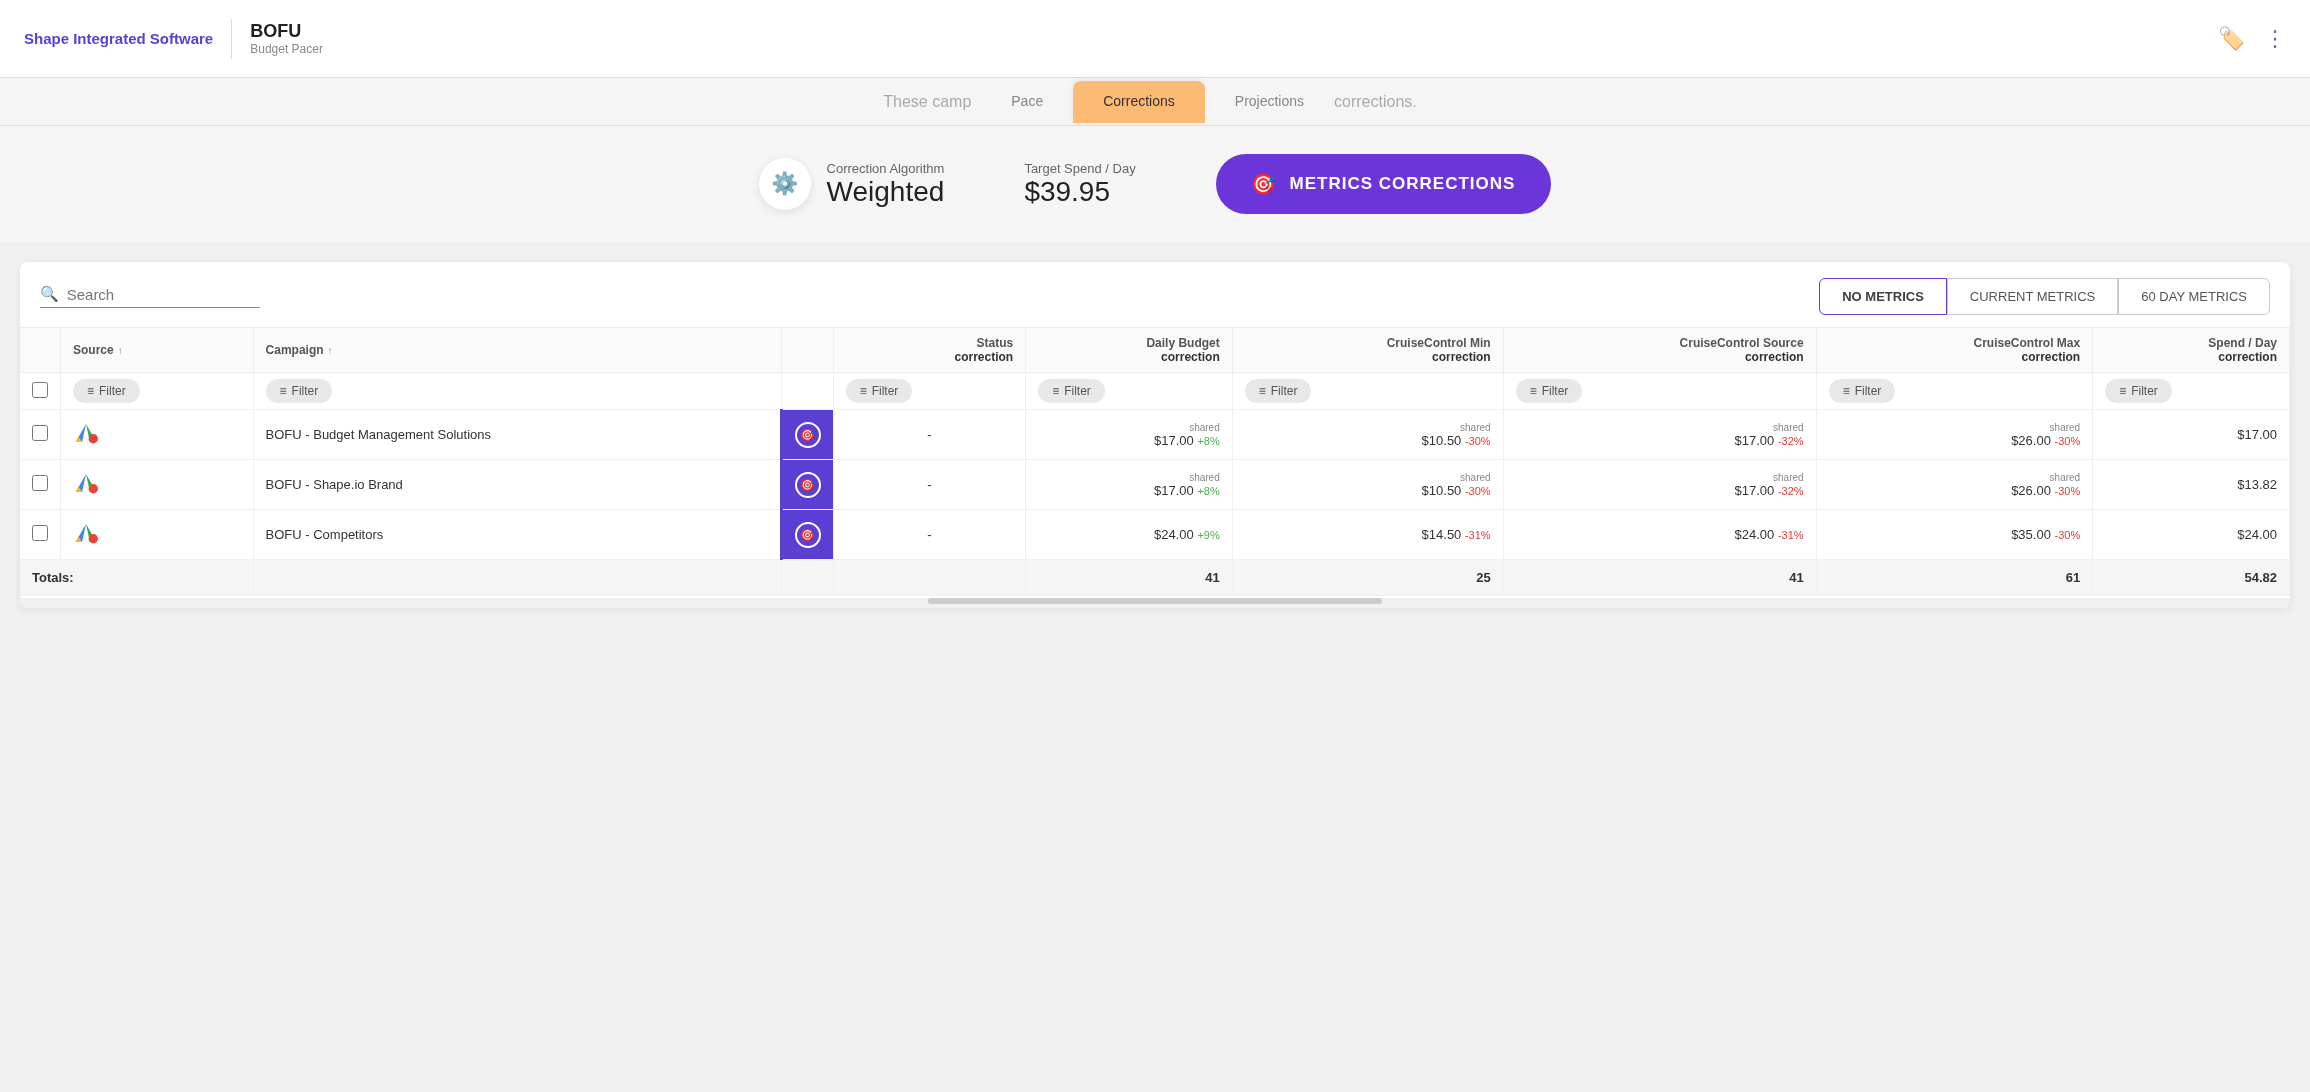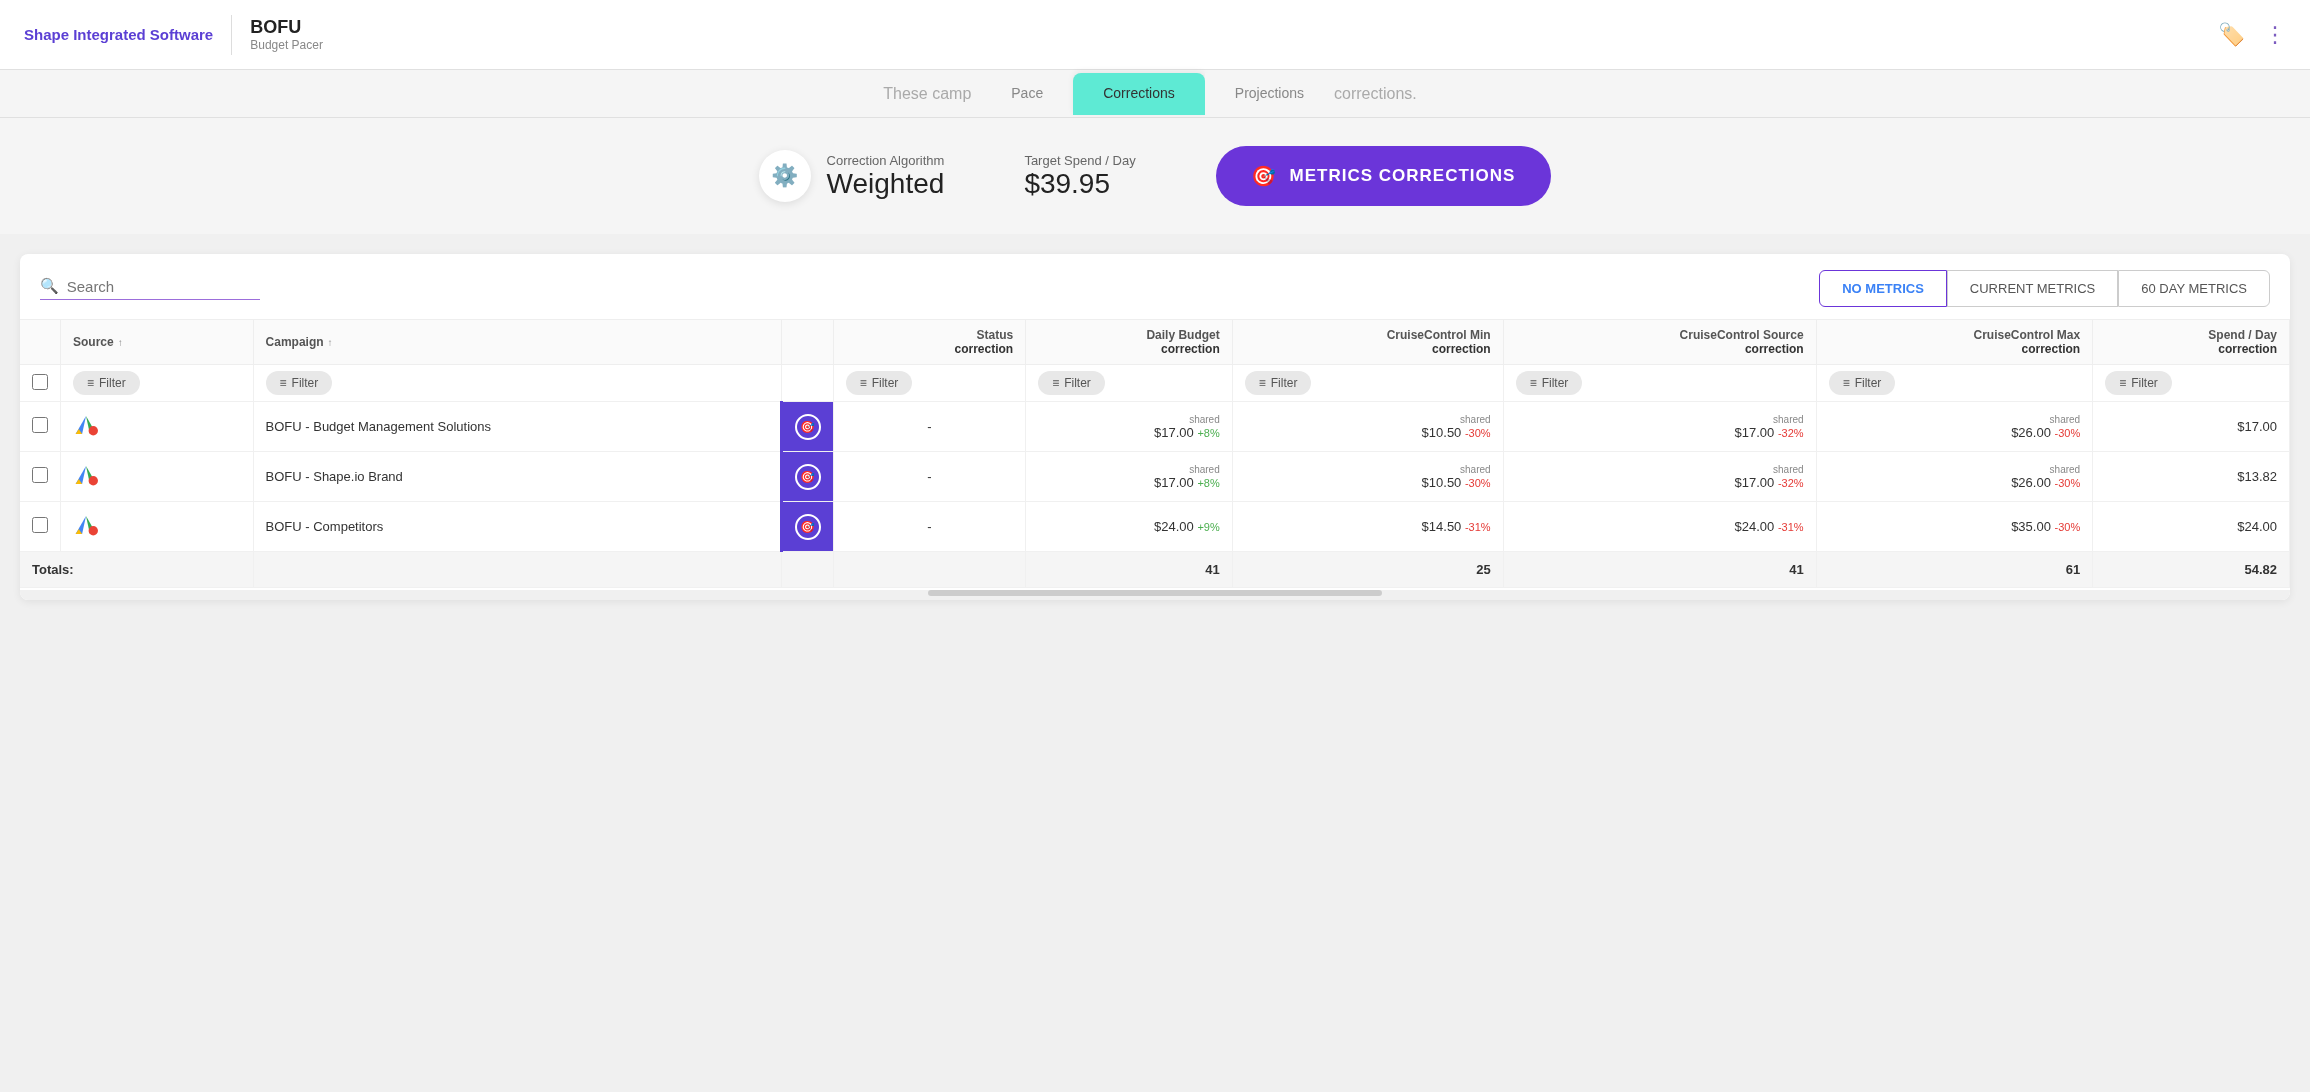--- a/index.html
+++ b/index.html
@@ -1,31 +1,31 @@
 <!DOCTYPE html>
 <html><head>
   <meta charset="utf-8">
   <style>
     * { box-sizing: border-box; margin: 0; padding: 0; }
     body { font-family: 'Segoe UI', Arial, sans-serif; background: #f0f0f0; color: #333; font-size: 13px; }
 
     
-    .header { background: #fff; display: flex; align-items: center; justify-content: space-between; padding: 10px 24px; border-bottom: 1px solid #e0e0e0; height: 70px; }
+    .header { background: #fff; display: flex; align-items: center; justify-content: space-between; padding: 10px 24px; border-bottom: 1px solid #e0e0e0; height: 78px; }
     .header-left { display: flex; align-items: center; gap: 0; }
     .app-name { color: #5b3fd4; font-size: 15px; font-weight: 600; cursor: pointer; }
     .header-divider { width: 1px; height: 40px; background: #ddd; margin: 0 18px; }
     .app-section h2 { font-size: 18px; font-weight: 700; color: #222; line-height: 1.2; }
     .app-section p { font-size: 12px; color: #888; }
     .header-right { display: flex; align-items: center; gap: 18px; }
     .header-icon { color: #7c5cbf; font-size: 22px; cursor: pointer; }
 
     
     .tabs-bar { background: #f5f5f5; display: flex; align-items: center; justify-content: center; gap: 0; padding: 0; border-bottom: 1px solid #e0e0e0; height: 48px; }
     .tab { padding: 12px 30px; font-size: 14px; color: #888; cursor: pointer; background: #f5f5f5; border: none; outline: none; border-bottom: 2px solid transparent; }
-    .tab.active { background: #5eead4; color: #333; border-radius: 8px 8px 0 0; box-shadow: 0 -2px 6px rgba(0,0,0,0.06); border-bottom: 2px solid transparent; }
+    .tab.active { background: #fdba74; color: #333; border-radius: 8px 8px 0 0; box-shadow: 0 -2px 6px rgba(0,0,0,0.06); border-bottom: 2px solid transparent; }
     .tab-note { font-size: 16px; color: #aaa; margin-right: 10px; }
 
     
     .metrics-bar { background: #f5f5f5; display: flex; align-items: center; justify-content: center; gap: 80px; padding: 28px 60px; }
     .metric-block { display: flex; align-items: center; gap: 16px; }
     .gear-circle { width: 52px; height: 52px; border-radius: 50%; background: #fff; box-shadow: 0 2px 8px rgba(0,0,0,0.1); display: flex; align-items: center; justify-content: center; font-size: 22px; color: #555; }
     .metric-label { font-size: 13px; color: #666; font-weight: 500; }
     .metric-value { font-size: 28px; font-weight: 400; color: #222; }
     .review-btn { background: #6b35d9; color: #fff; border: none; border-radius: 50px; padding: 18px 36px; font-size: 17px; font-weight: 600; cursor: pointer; display: flex; align-items: center; gap: 12px; letter-spacing: 1px; }
     .review-btn .target-icon { font-size: 20px; }
@@ -36,21 +36,21 @@
 
     
     .table-toolbar { display: flex; align-items: center; justify-content: space-between; padding: 16px 20px 12px 20px; border-bottom: 1px solid #eee; }
     .search-wrap { display: flex; align-items: center; gap: 8px; border-bottom: 1.5px solid #9c6edb; padding-bottom: 4px; min-width: 220px; }
     .search-wrap input { border: none; outline: none; font-size: 15px; color: #15803d; background: transparent; width: 180px; }
     .search-icon { color: #aaa; font-size: 15px; }
     .metric-toggle-group { display: flex; gap: 0; }
     .metric-toggle { padding: 10px 22px; font-size: 13px; font-weight: 500; border: 1.5px solid #ccc; background: #fff; cursor: pointer; color: #555; }
     .metric-toggle:first-child { border-radius: 6px 0 0 6px; }
     .metric-toggle:last-child { border-radius: 0 6px 6px 0; }
-    .metric-toggle.active { border-color: #6b35d9; color: #3b82f6; font-weight: 700; z-index: 1; margin-left: 45px; }
+    .metric-toggle.active { border-color: #6b35d9; color: #404040; font-weight: 700; z-index: 1; margin-left: 45px; }
 
     
     .data-table { width: 100%; border-collapse: collapse; }
     .data-table th { background: #fafafa; font-size: 12px; font-weight: 600; color: #555; text-align: right; padding: 8px 12px; border-bottom: 1px solid #eee; border-right: 1px solid #eee; white-space: nowrap; }
     .data-table th.left { text-align: left; }
     .data-table th .sub { display: block; font-weight: 700; color: #333; font-size: 12px; }
     .data-table td { padding: 10px 12px; border-bottom: 1px solid #f0f0f0; border-right: 1px solid #f0f0f0; vertical-align: middle; }
     .data-table td.right { text-align: right; }
     .data-table td.center { text-align: center; }
 

